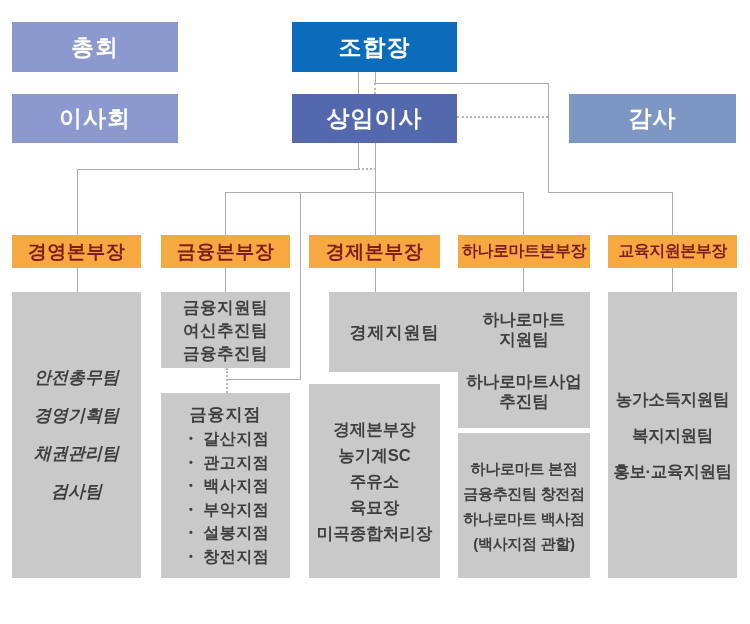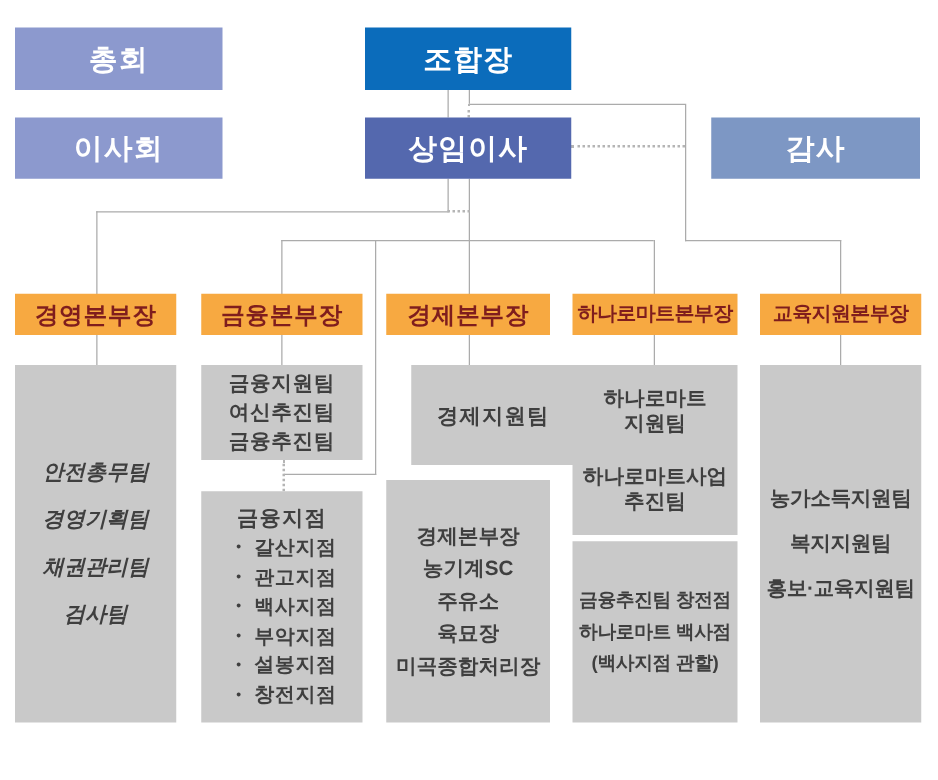--- a/index.html
+++ b/index.html
@@ -139,20 +139,21 @@
 
   <div class="box gray c4-teams" style="left:458px;top:292px;width:132px;height:136px;">
     <div class="line">하나로마트</div>
     <div class="line">지원팀</div>
     <div class="c4-gap"></div>
     <div class="line">하나로마트사업</div>
     <div class="line">추진팀</div>
   </div>
 
   <div class="box gray c4-stores" style="left:458px;top:433px;width:132px;height:145px;">
+    <div class="line">하나로마트 본점</div>
     <div class="line">금융추진팀 창전점</div>
     <div class="line">하나로마트 백사점</div>
     <div class="line">(백사지점 관할)</div>
   </div>
 
   <div class="box gray c5-list" style="left:608px;top:292px;width:129px;height:286px;">
     <div class="line">농가소득지원팀</div>
     <div class="line">복지지원팀</div>
     <div class="line">홍보·교육지원팀</div>
   </div>

